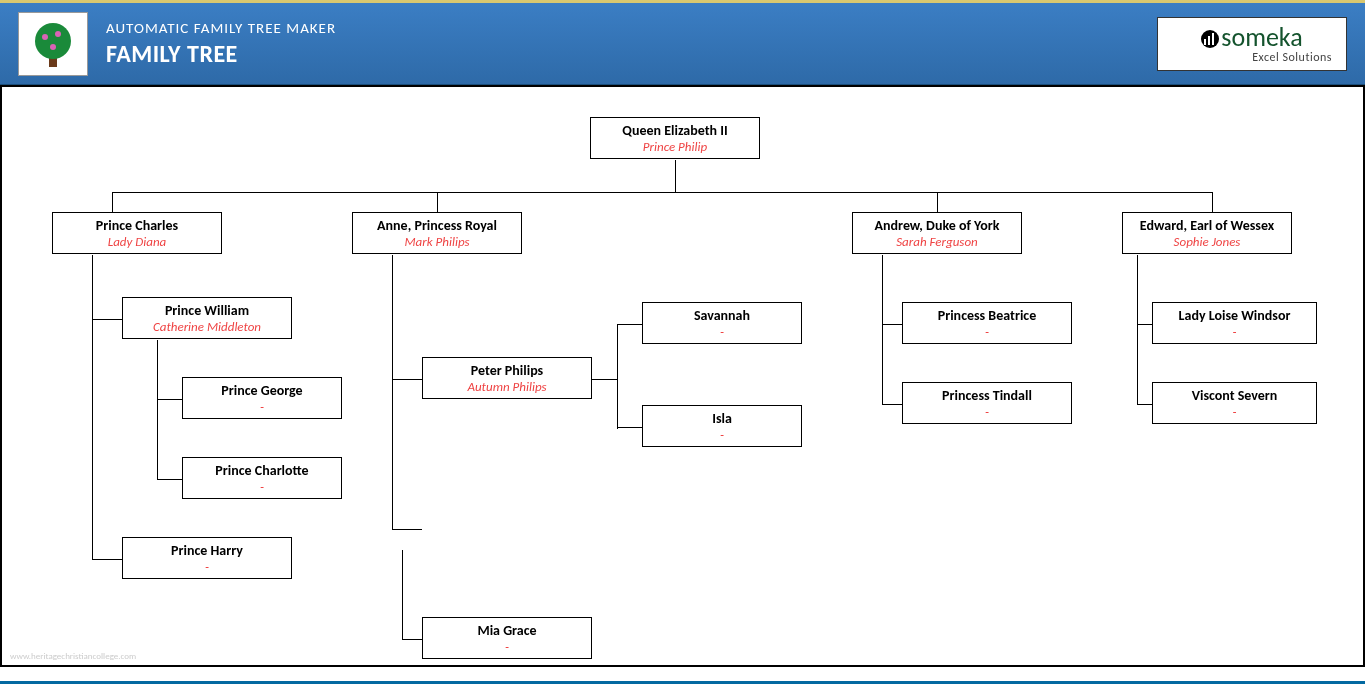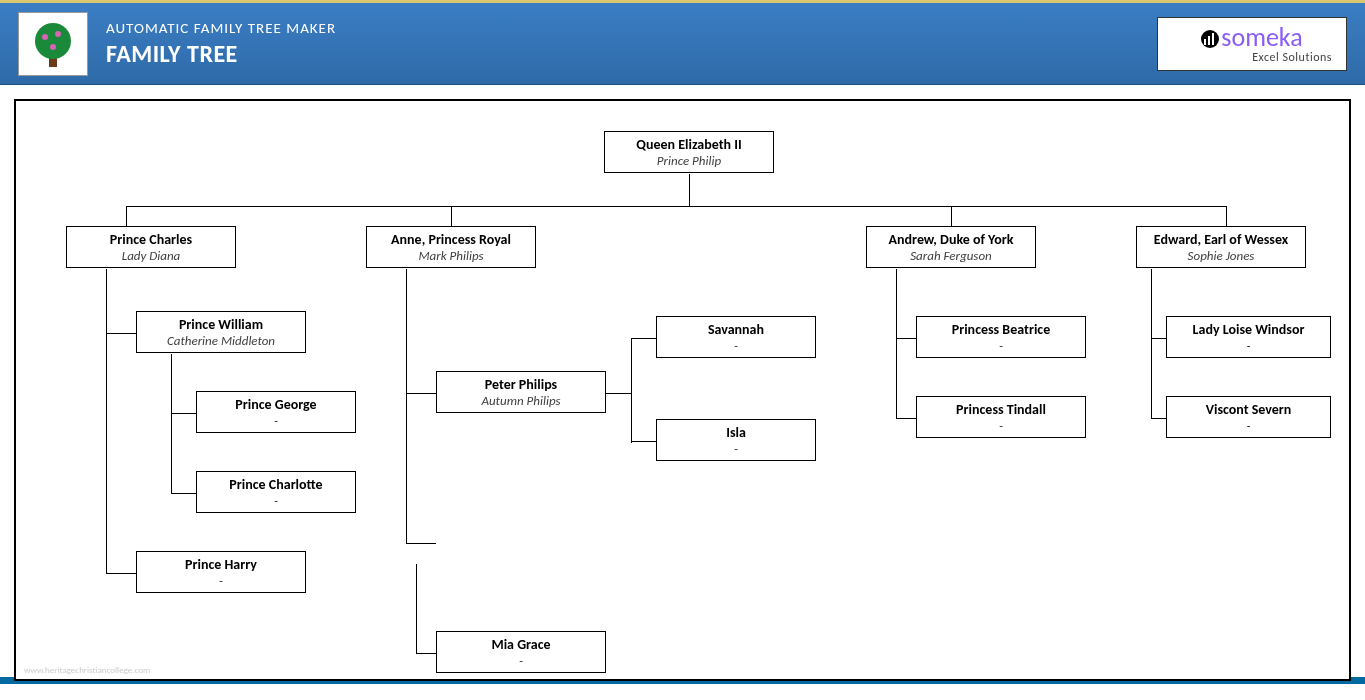--- a/index.html
+++ b/index.html
@@ -1,34 +1,34 @@
 <!DOCTYPE html>
 <html><head>
 <meta charset="utf-8">
 <style>
 *{box-sizing:border-box;margin:0;padding:0;font-family:Calibri,Arial,sans-serif}
 body{background:#fff;width:1365px;height:700px;position:relative;overflow:hidden}
-.outer{border-top:3px solid #d9c870;border-bottom:7px solid #0369a1;height:684px}
+.outer{border-top:3px solid #d9c870;border-bottom:3px solid #0369a1;height:684px}
 .header{background:linear-gradient(to bottom,#3b7ec4 0%,#2e6aa8 100%);height:82px;display:flex;align-items:center;padding:0 18px;border-bottom:1px solid #1a4d7a}
 .logo{width:70px;height:64px;background:#fff;border:1px solid #999;display:flex;align-items:center;justify-content:center;margin-right:18px}
 .logo svg{width:50px;height:50px}
 .titles{flex:1;color:#fff}
 .subtitle{font-size:15px;letter-spacing:1px;font-weight:400}
 .maintitle{font-size:24px;font-weight:bold;letter-spacing:0.5px;margin-top:2px}
 .back-btn{background:linear-gradient(to bottom,#f0f0f0,#c8c8c8);border:1px solid #888;border-radius:6px;padding:8px 18px;display:flex;align-items:center;gap:10px;cursor:pointer;box-shadow:0 2px 4px rgba(0,0,0,0.3);margin-right:110px}
 .back-btn svg{width:36px;height:36px}
 .back-text{font-weight:bold;font-style:italic;font-size:14px;color:#000;text-align:center;line-height:1.1}
 .export-btn{background:linear-gradient(to bottom,#7a3fb5,#5a2a8a);border:2px solid #b8b8b8;border-radius:6px;color:#fff;font-size:17px;padding:14px 36px;cursor:pointer;box-shadow:0 2px 4px rgba(0,0,0,0.4);margin-right:18px}
 .brand{background:#fff;border:1px solid #333;padding:6px 14px;text-align:center;min-width:190px}
-.brand-main{font-size:26px;font-weight:400;letter-spacing:0px;color:#8b5cf6;line-height:1}
+.brand-main{font-size:26px;font-weight:400;letter-spacing:0px;color:#14532d;line-height:1}
 .brand-sub{font-size:12px;color:#444;text-align:right;letter-spacing:0.5px}
-.canvas{position:relative;margin:14px;border:2px solid #000;height:582px;background:#fff}
+.canvas{position:relative;border:2px solid #000;height:582px;background:#fff}
 .node{position:absolute;border:1px solid #000;background:#fff;text-align:center;padding:4px 6px}
 .node .nm{font-weight:bold;font-size:14px;white-space:nowrap}
-.node .sp{font-style:italic;color:#404040;font-size:13px;white-space:nowrap}
+.node .sp{font-style:italic;color:#ef4444;font-size:13px;white-space:nowrap}
 .ln{position:absolute;background:#000}
 .footer-text{position:absolute;bottom:4px;left:8px;font-size:9px;color:#ccc}
 </style>
 </head>
 <body>
 
 <div class="outer">
   <div class="header">
     <div class="logo">
       <svg viewBox="0 0 50 50">

